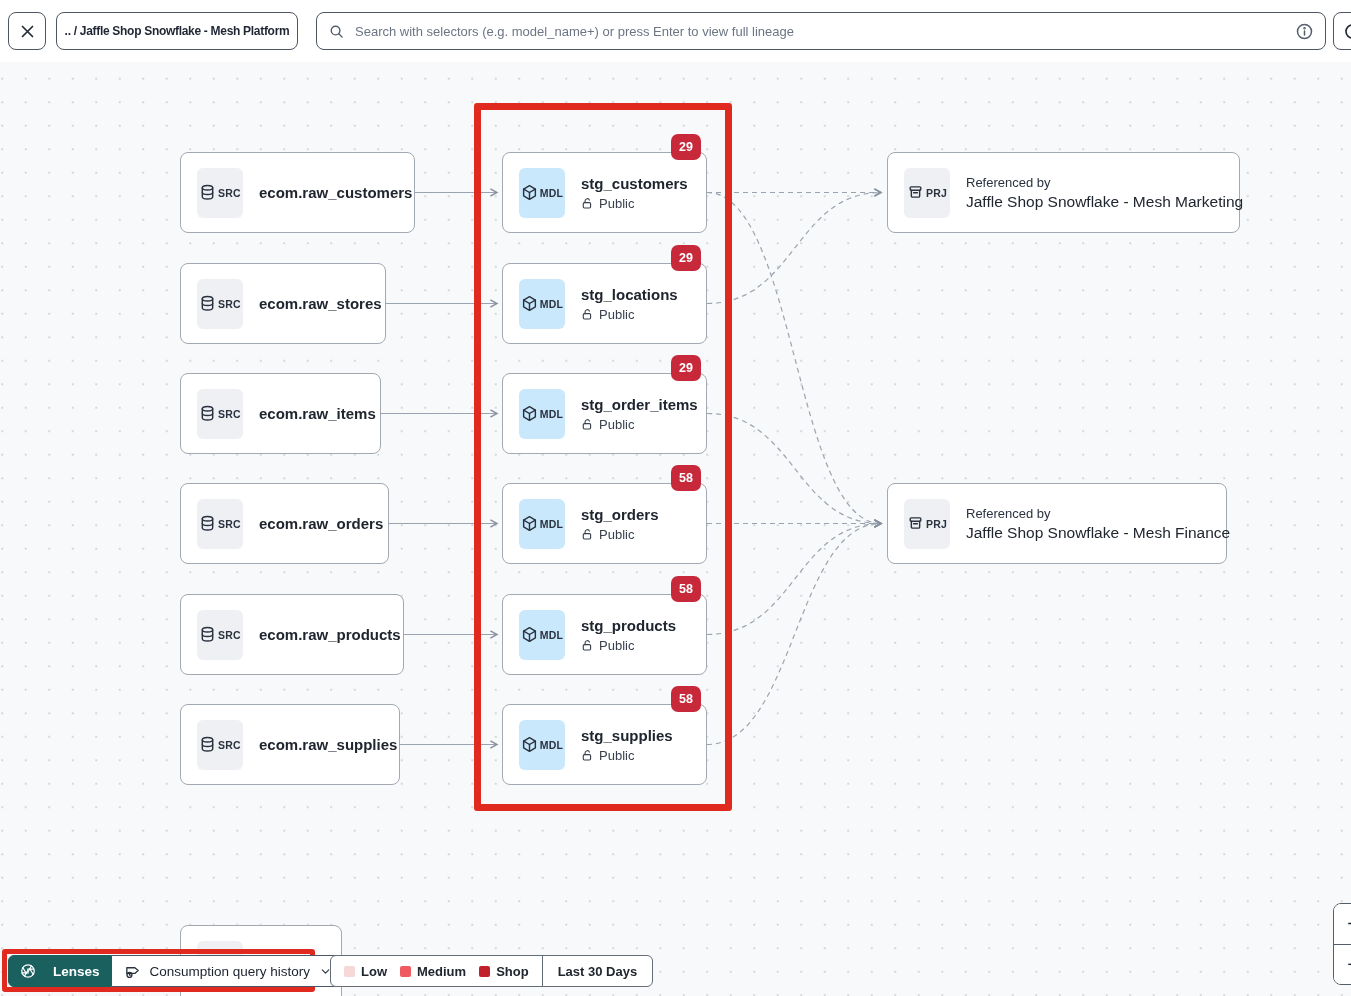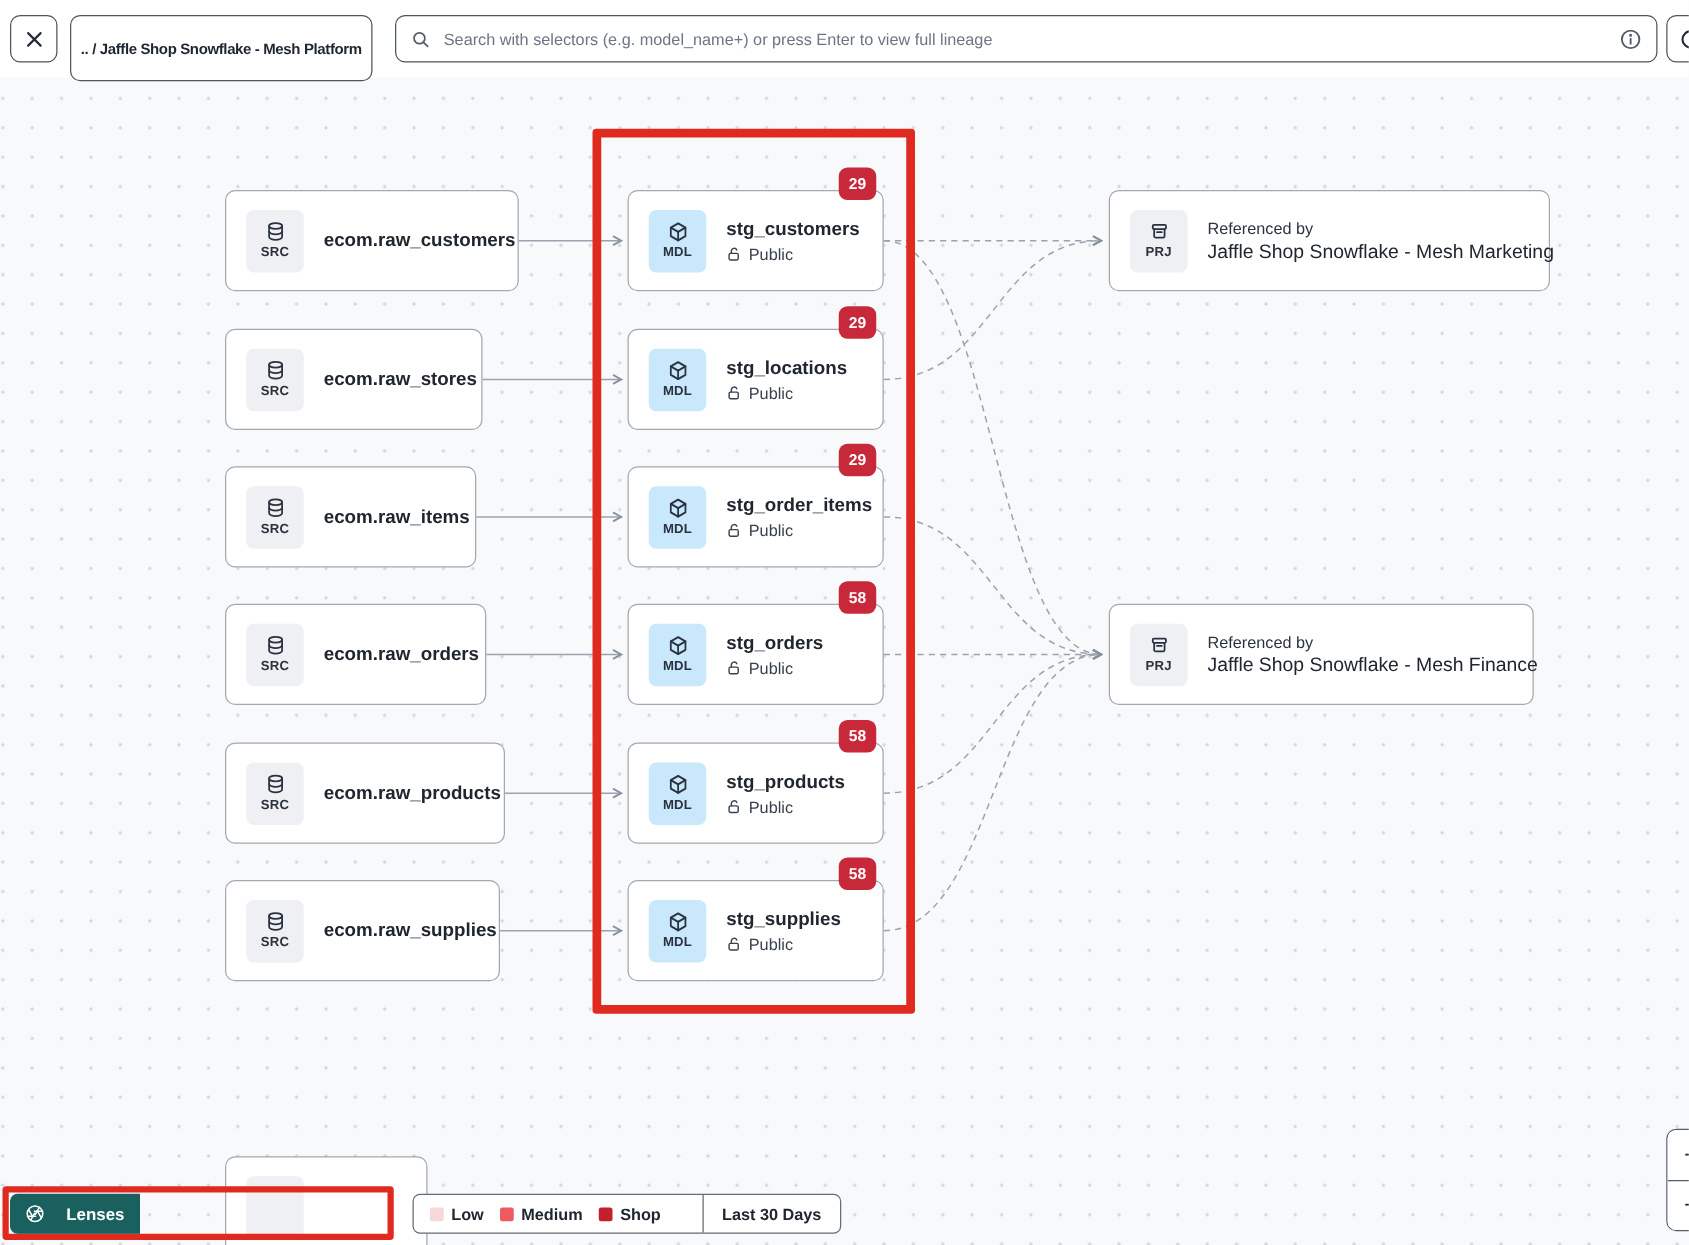--- a/index.html
+++ b/index.html
@@ -18,21 +18,21 @@
   .edge{fill:none;stroke:#9aa4b0;stroke-width:1.2px;}
   .edge.dashed{stroke-dasharray:5 4;}
   
   .card{
     position:absolute;height:81px;background:#fff;border:1px solid #a2a9b3;
     border-radius:8px;box-sizing:border-box;display:flex;align-items:center;
     gap:16px;padding-left:16px;z-index:2;cursor:pointer;
   }
   .tile{
     width:46px;height:50px;border-radius:6px;flex:0 0 auto;
-    display:flex;flex-direction:column;align-items:center;justify-content:center;gap:2px;
+    display:flex;flex-direction:row;align-items:center;justify-content:center;gap:2px;
   }
   .tile.gray{background:#eef0f3;}
   .tile.blue{background:#c9e8fb;}
   .tile svg{width:17px;height:17px;stroke:#2a3240;stroke-width:1.5;fill:none;stroke-linecap:round;stroke-linejoin:round;}
   .tile-label{font-size:10.5px;font-weight:700;color:#2a3240;letter-spacing:.2px;}
   .card-title{font-size:15px;font-weight:700;color:#20262f;white-space:nowrap;}
   .model-info{display:flex;flex-direction:column;gap:4px;}
   .public-row{display:flex;align-items:center;gap:5px;font-size:13px;color:#39414e;}
   .public-row svg{width:13px;height:13px;stroke:#39414e;stroke-width:1.4;fill:none;stroke-linecap:round;stroke-linejoin:round;}
   .badge{
@@ -46,21 +46,21 @@
   .annotation{position:absolute;border:7px solid #e12a1f;border-radius:3px;box-sizing:border-box;z-index:30;pointer-events:none;}
   .annotation.bottom{border-width:5px;z-index:19;}
   
   .topbar{position:absolute;left:0;top:0;width:1351px;height:62px;background:#fff;z-index:10;}
   .tb-btn{
     position:absolute;background:#fff;border:1px solid #4c5562;border-radius:8px;
     display:flex;align-items:center;justify-content:center;cursor:pointer;box-sizing:border-box;
   }
   .tb-btn svg{stroke:#242b37;stroke-width:1.7;fill:none;stroke-linecap:round;}
   .breadcrumb{
-    position:absolute;left:56px;top:12px;width:242px;height:53px;box-sizing:border-box;
+    position:absolute;left:56px;top:12px;width:242px;height:38px;box-sizing:border-box;
     background:#fff;border:1px solid #4c5562;border-radius:8px;
     display:flex;align-items:center;justify-content:center;
     font-size:12px;font-weight:700;letter-spacing:-.3px;color:#1f2633;white-space:nowrap;cursor:pointer;
   }
   .searchbox{
     position:absolute;left:316px;top:12px;width:1010px;height:38px;box-sizing:border-box;
     background:#fff;border:1px solid #4c5562;border-radius:8px;
     display:flex;align-items:center;gap:9px;padding:0 12px;
   }
   .searchbox svg{flex:0 0 auto;stroke:#545d6b;stroke-width:1.5;fill:none;stroke-linecap:round;}
@@ -78,21 +78,21 @@
   }
   .lenses-btn svg{stroke:#fff;stroke-width:1.4;fill:none;stroke-linecap:round;stroke-linejoin:round;}
   .lens-select{
     background:#fff;border:1px solid #4c5562;border-left:none;border-radius:0 6px 6px 0;
     display:flex;align-items:center;gap:9px;padding:0 12px;font-size:13.5px;color:#1c222e;
     font-family:"Liberation Sans",sans-serif;cursor:pointer;
   }
   .lens-select svg{stroke:#2a3240;stroke-width:1.4;fill:none;stroke-linecap:round;stroke-linejoin:round;}
   .legend{
     position:absolute;left:330px;top:955px;height:32px;box-sizing:border-box;z-index:20;
-    background:#fff;border:1px solid #646c78;border-radius:6px;display:flex;align-items:stretch;gap:20px;
+    background:#fff;border:1px solid #646c78;border-radius:6px;display:flex;align-items:stretch;
   }
   .legend-items{display:flex;align-items:center;gap:13px;padding:0 13px;}
   .legend-item{display:flex;align-items:center;gap:6px;font-size:13px;font-weight:700;color:#20262f;}
   .swatch{width:11px;height:11px;border-radius:2px;display:inline-block;}
   .legend-period{
     border-left:1px solid #646c78;display:flex;align-items:center;padding:0 15px;
     font-size:13px;font-weight:700;color:#20262f;white-space:nowrap;
   }
   .zoomctl{
     position:absolute;left:1333px;top:903px;width:40px;height:82px;box-sizing:border-box;
@@ -407,20 +407,31 @@
     <svg width="16" height="16" viewBox="0 0 18 18">
         <circle cx="9" cy="9" r="7"></circle>
         <path d="m12.9 3.3-3.6 6.2"></path>
         <path d="M15.7 6.8H8.5"></path>
         <path d="m14.7 12.7-3.6-6.2"></path>
         <path d="m5.1 14.7 3.6-6.2"></path>
         <path d="M2.3 11.2h7.2"></path>
         <path d="m3.3 5.3 3.6 6.2"></path>
       </svg>
     <span>Lenses</span>
+  </button>
+  <button class="lens-select">
+    <svg width="17" height="17" viewBox="0 0 18 18">
+        <path d="M3 5h8.5l3.5 3-3.5 3H3z"></path>
+        <circle cx="5.8" cy="12.6" r="2.6"></circle>
+        <path d="M5.8 11.6v1.2h1"></path>
+      </svg>
+    <span>Consumption query history</span>
+    <svg width="13" height="13" viewBox="0 0 16 16">
+        <path d="m4 6 4 4 4-4"></path>
+      </svg>
   </button>
 </div>
 
 <div class="legend">
   <div class="legend-items">
     <span class="legend-item">
       <span class="swatch" style="background: rgb(246, 216, 216);"></span>
       <span>Low</span>
     </span>
     <span class="legend-item">

